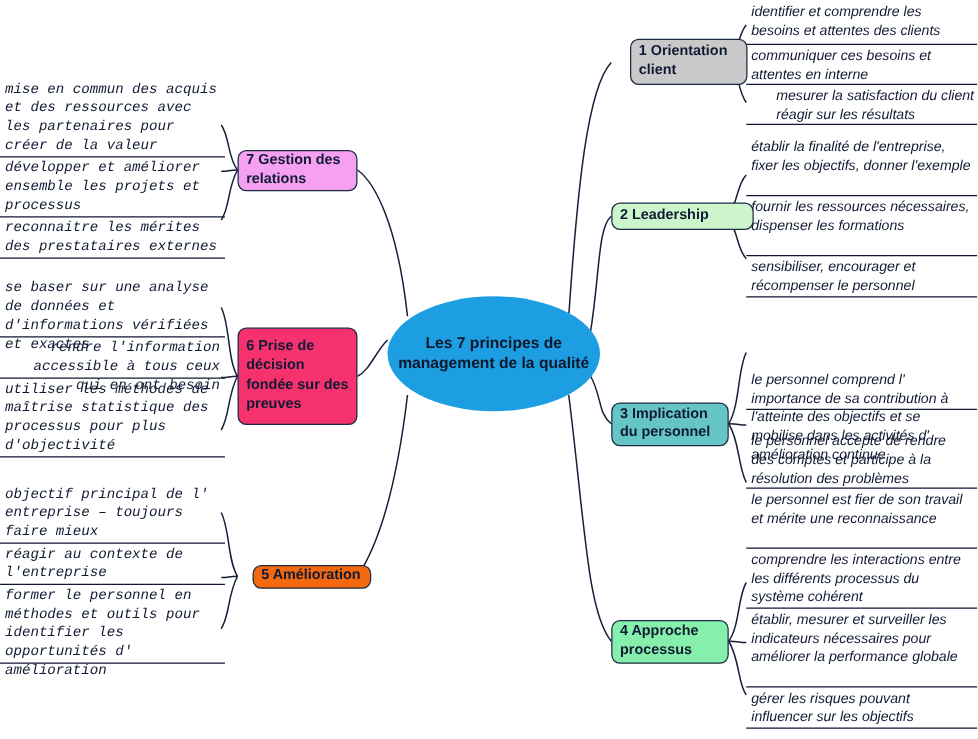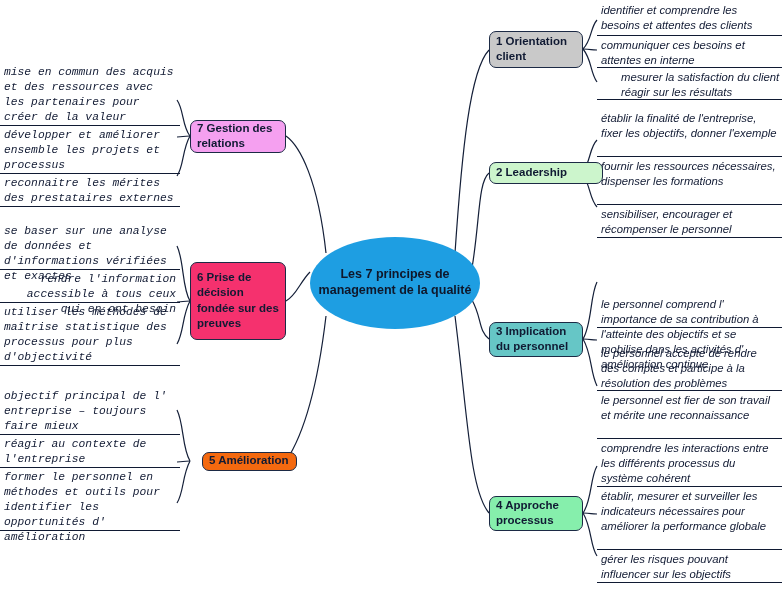--- a/index.html
+++ b/index.html
@@ -134,21 +134,21 @@
       <path d="M 190 461 C 182 448 184 424 177 410"></path>
       <path d="M 190 461 C 182 461 184 462 177 462"></path>
       <path d="M 190 461 C 182 476 184 492 177 503"></path>
     </g>
   </svg>
 
   <div class="center-node">
     <span>Les 7 principes de management de la qualité</span>
   </div>
 
-  <div class="branch-node" style="left:489px; top:31px; width:94px; height:37px; background:#c9c9c9;">
+  <div class="branch-node" style="left:504px; top:31px; width:94px; height:37px; background:#c9c9c9;">
     <span>1 Orientation client</span>
   </div>
   <div class="subitem right" style="left:597px; top:3px; width:185px;">
     <span class="txt">identifier et comprendre les besoins et attentes des clients</span>
   </div>
   <div class="rule" style="left:597px; top:35px; width:185px;"></div>
   <div class="subitem right" style="left:597px; top:38px; width:185px;">
     <span class="txt">communiquer ces besoins et attentes en interne</span>
   </div>
   <div class="rule" style="left:597px; top:67px; width:185px;"></div>

